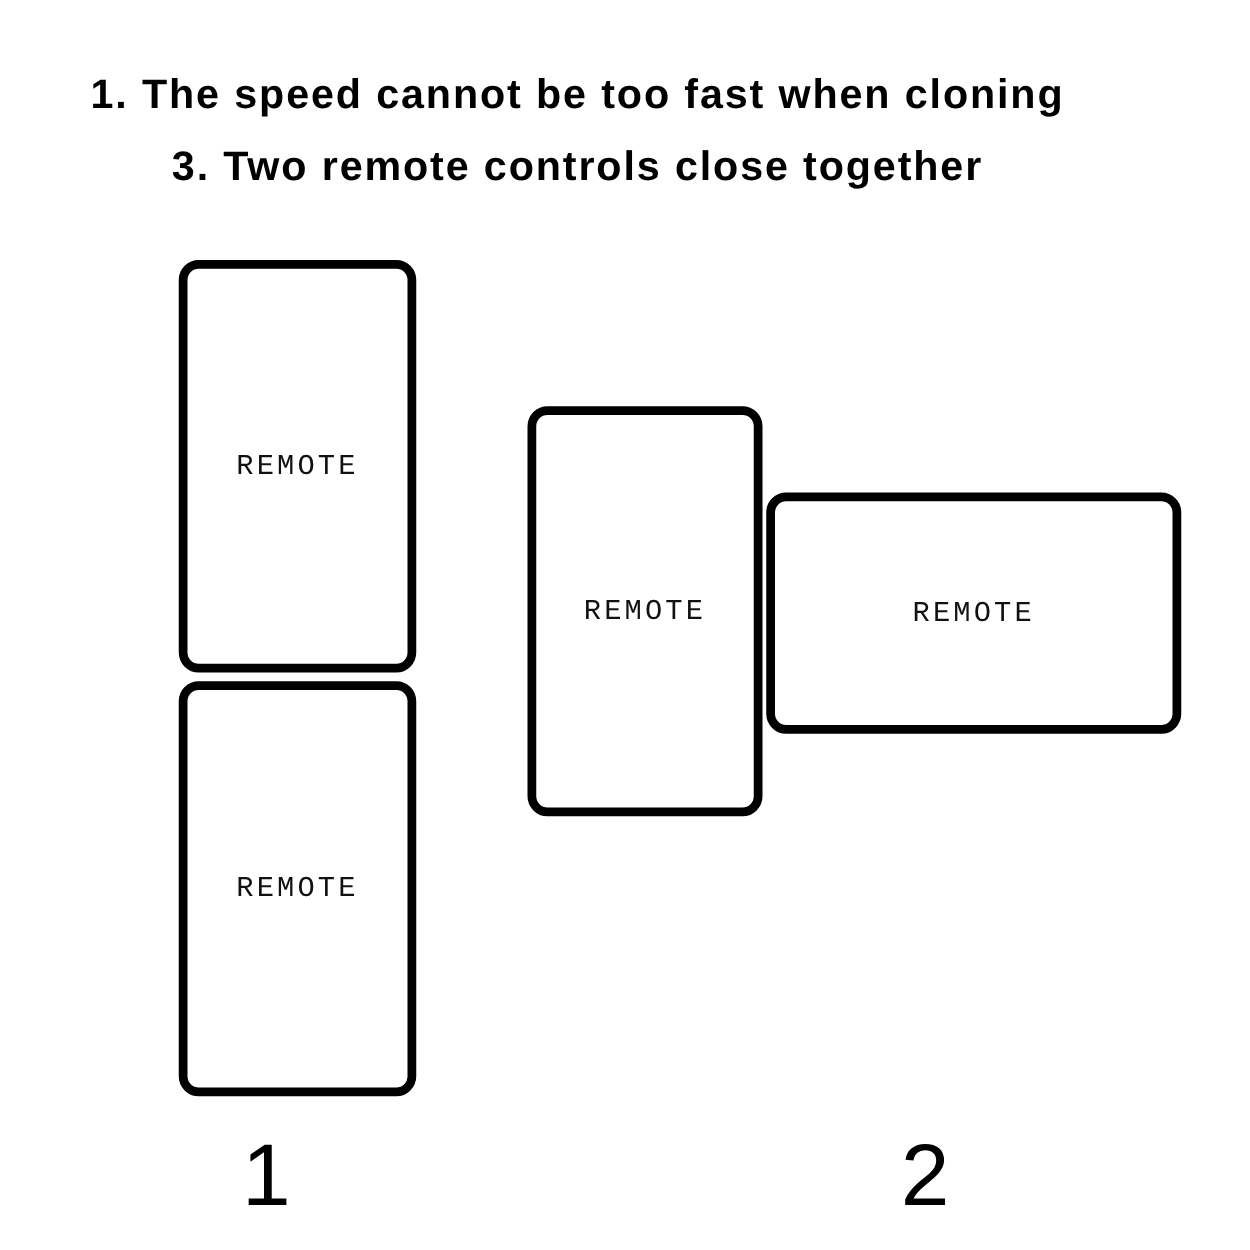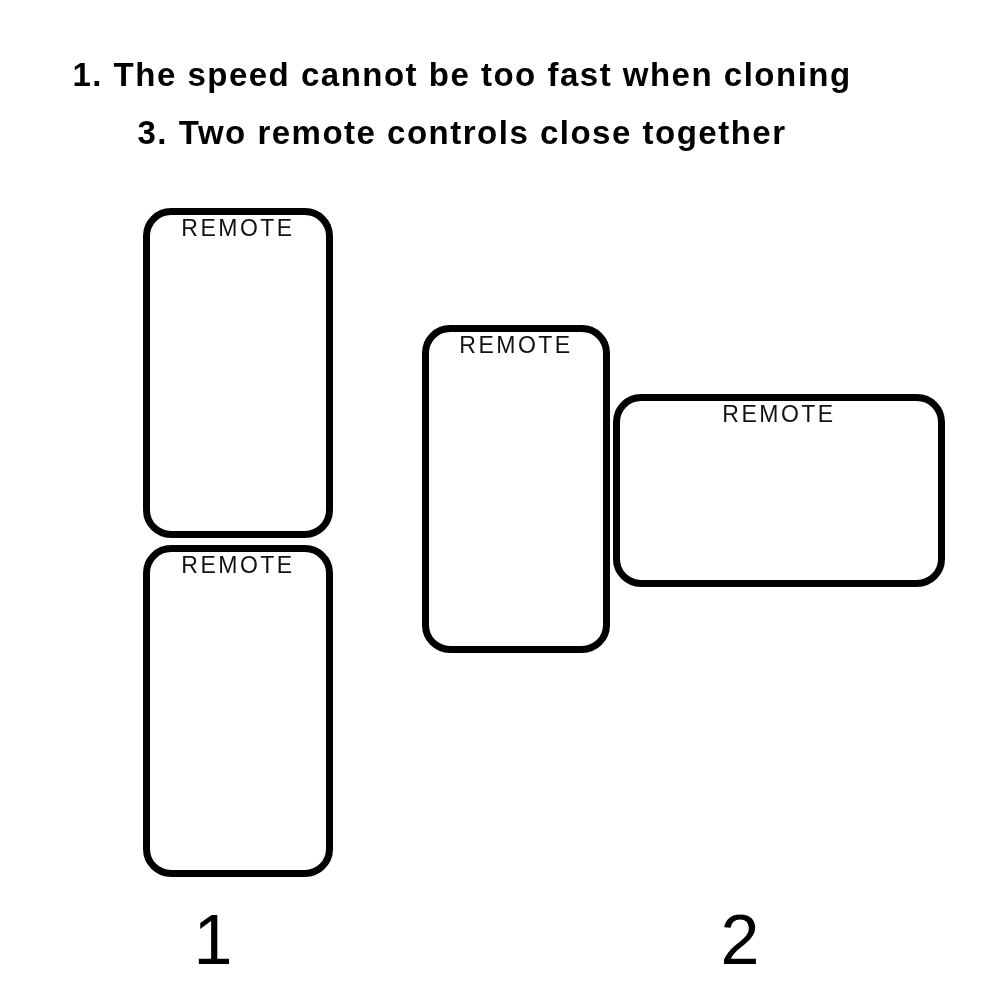--- a/index.html
+++ b/index.html
@@ -26,25 +26,26 @@
     color: #000000;
     white-space: nowrap;
   }
   .title-line-1 { top: 56px; }
   .title-line-2 { top: 114px; }
 
   .card {
     position: absolute;
     box-sizing: border-box;
     border: 7px solid #000000;
-    border-radius: 28px;
+    border-radius: 16px;
     background: #ffffff;
     display: flex;
-    align-items: flex-start;
+    align-items: center;
     justify-content: center;
+    font-family: Liberation Mono, monospace;
   }
   .card-1a { left: 143px; top: 208px; width: 190px; height: 330px; }
   .card-1b { left: 143px; top: 545px; width: 190px; height: 332px; }
   .card-2a { left: 422px; top: 325px; width: 188px; height: 328px; }
   .card-2b { left: 613px; top: 394px; width: 332px; height: 193px; }
 
   .card-label {
     font-size: 23px;
     letter-spacing: 2.5px;
     color: #111111;

